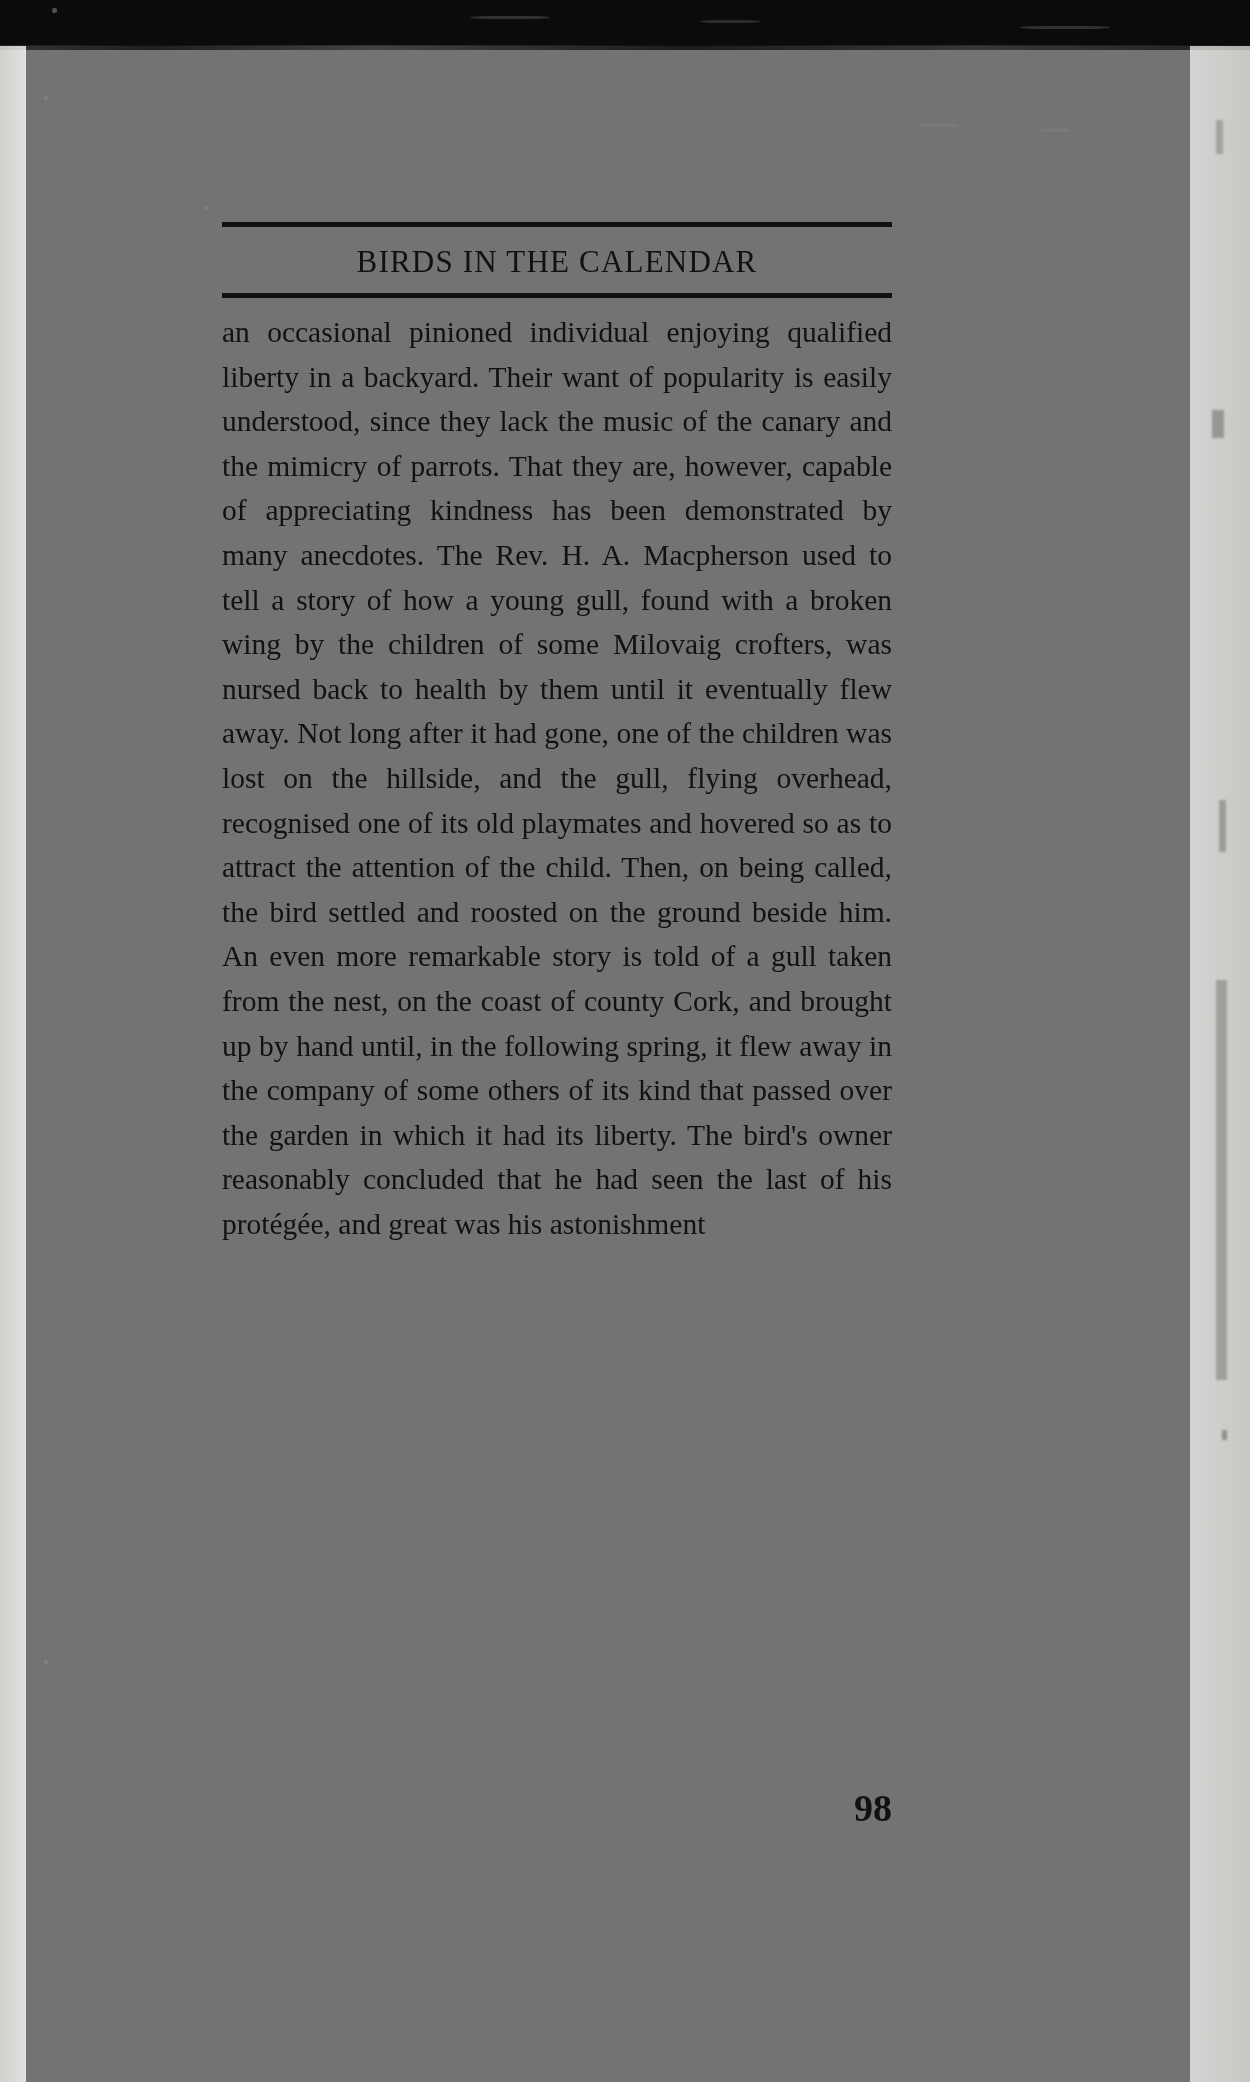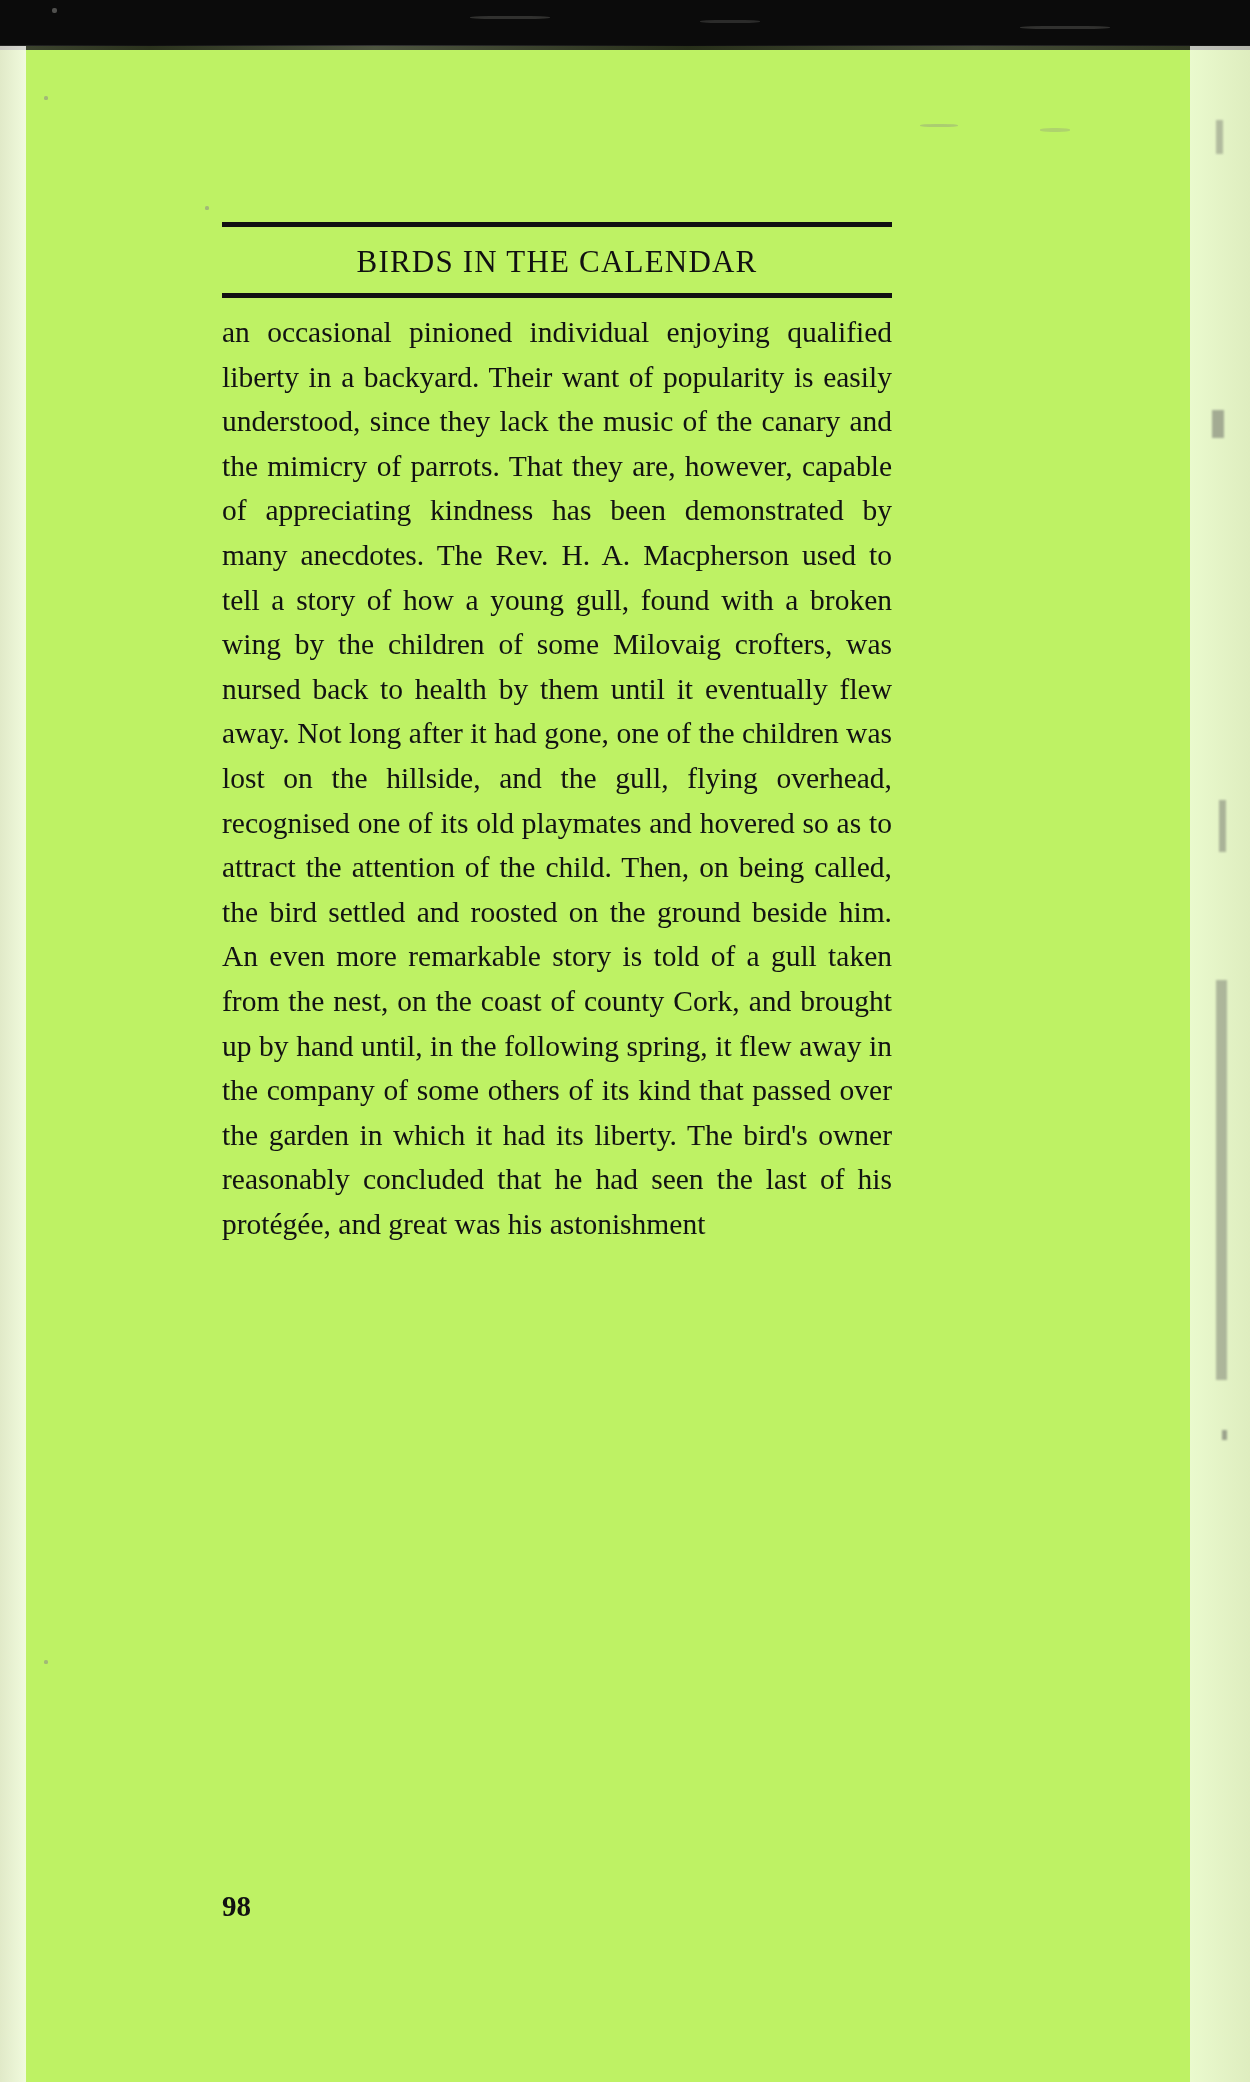--- a/index.html
+++ b/index.html
@@ -14,21 +14,21 @@
     font-family: "Liberation Serif", serif;
     overflow: hidden;
   }
 
   
   .scan-page {
     position: absolute;
     left: 0; top: 0;
     width: 1250px;
     height: 2082px;
-    background: #bef264;
+    background: #737373;
   }
 
   
   .scan-top-bar {
     position: absolute;
     left: 0; top: 0;
     width: 1250px;
     height: 46px;
     background: #0b0b0b;
   }
@@ -107,24 +107,24 @@
     text-justify: inter-word;
     font-family: "Liberation Serif", serif;
     font-weight: 400;
     -webkit-font-smoothing: none;
   }
   .body-copy p { margin: 0; }
 
   .folio {
     position: absolute;
     left: 222px;
-    top: 1890px;
+    top: 1786px;
     width: 670px;
-    text-align: left;
-    font-size: 29px;
+    text-align: right;
+    font-size: 38px;
     font-weight: 700;
     color: #111;
     font-family: "Liberation Serif", serif;
   }
 </style>
 </head>
 <body>
 
 <div class="scan-page">
 

